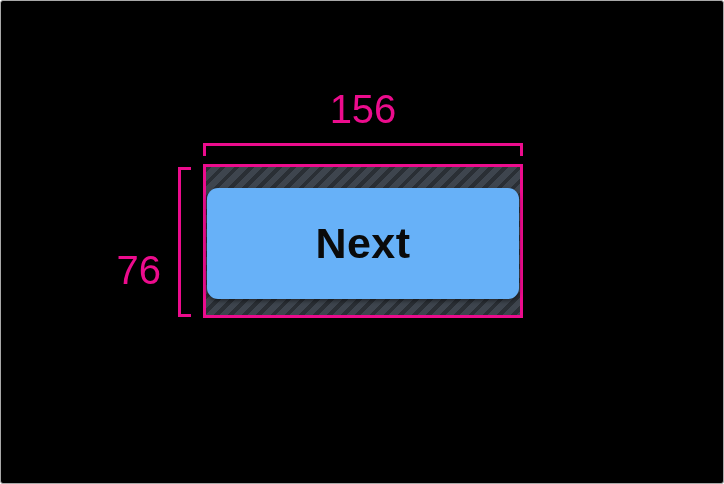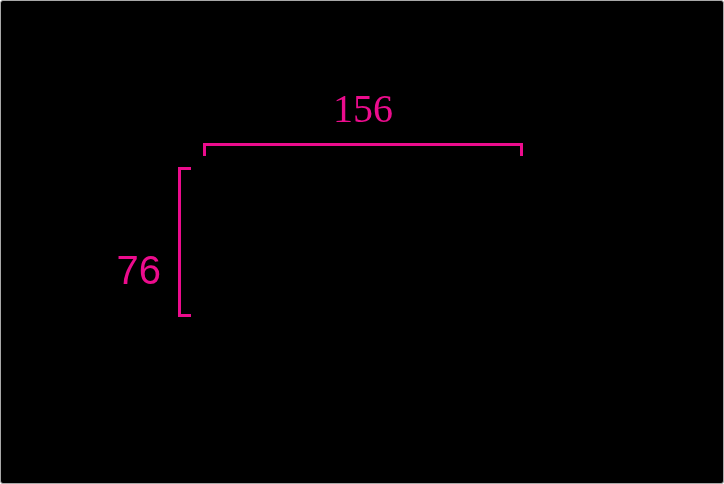--- a/index.html
+++ b/index.html
@@ -90,21 +90,20 @@
     font-weight: 400;
     line-height: 42px;
     user-select: none;
   }
 
   .dim-label.width {
     left: 202px;
     top: 87px;
     width: 320px;
     text-align: center;
-    font-family: Liberation Serif, serif;
   }
 
   .dim-label.height {
     left: 102px;
     top: 220px;
     width: 58px;
     text-align: right;
     margin-top: 28px;
   }
 </style>
@@ -114,14 +113,17 @@
 <div class="stage">
 
   <span class="dim-label width">156</span>
 
   <div class="bracket-top"></div>
 
   <span class="dim-label height">76</span>
 
   <div class="bracket-left"></div>
 
+  <div class="measure-box">
+    <button class="next-button">Next</button>
+  </div>
 
 </div>
 
 </body></html>

